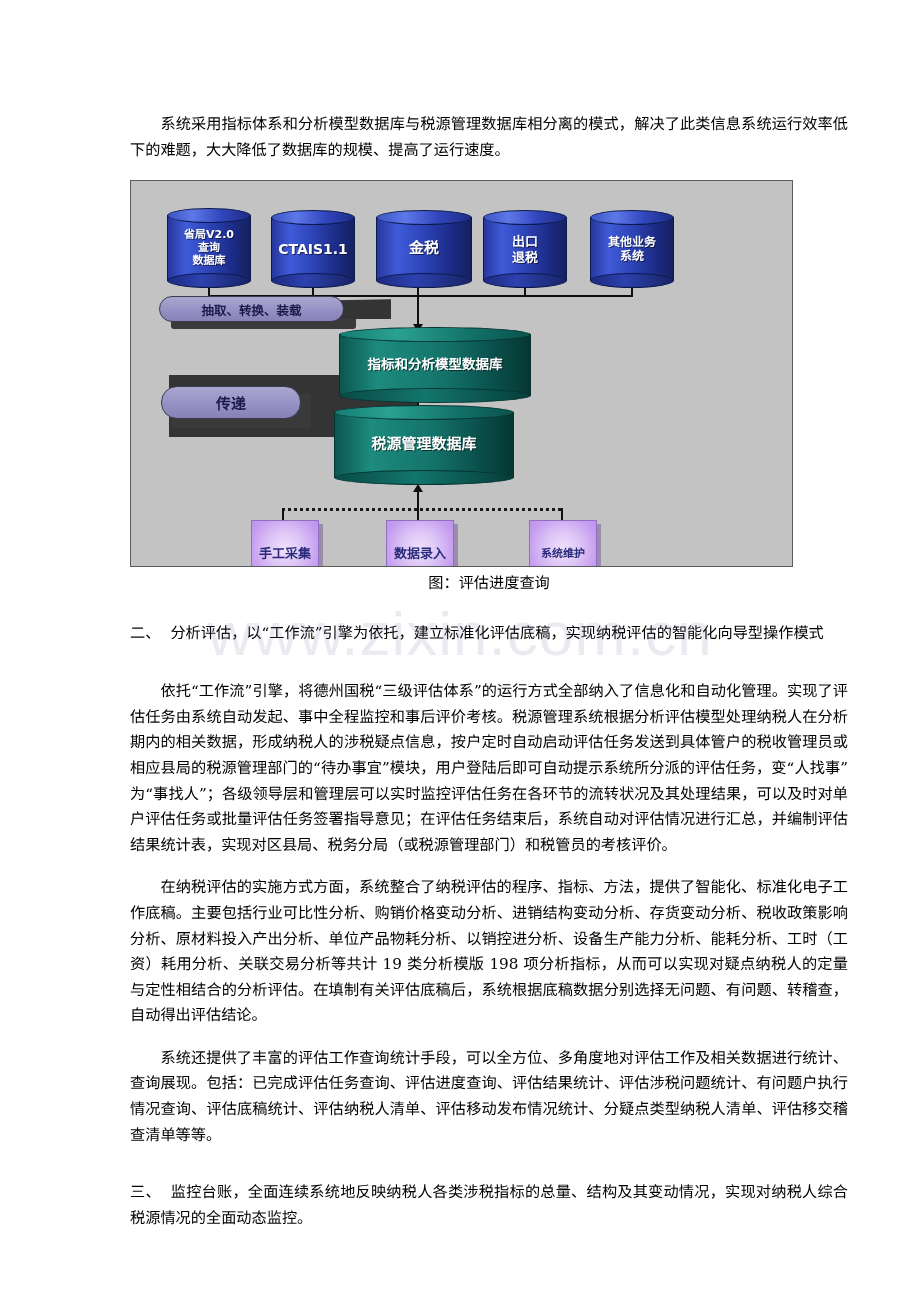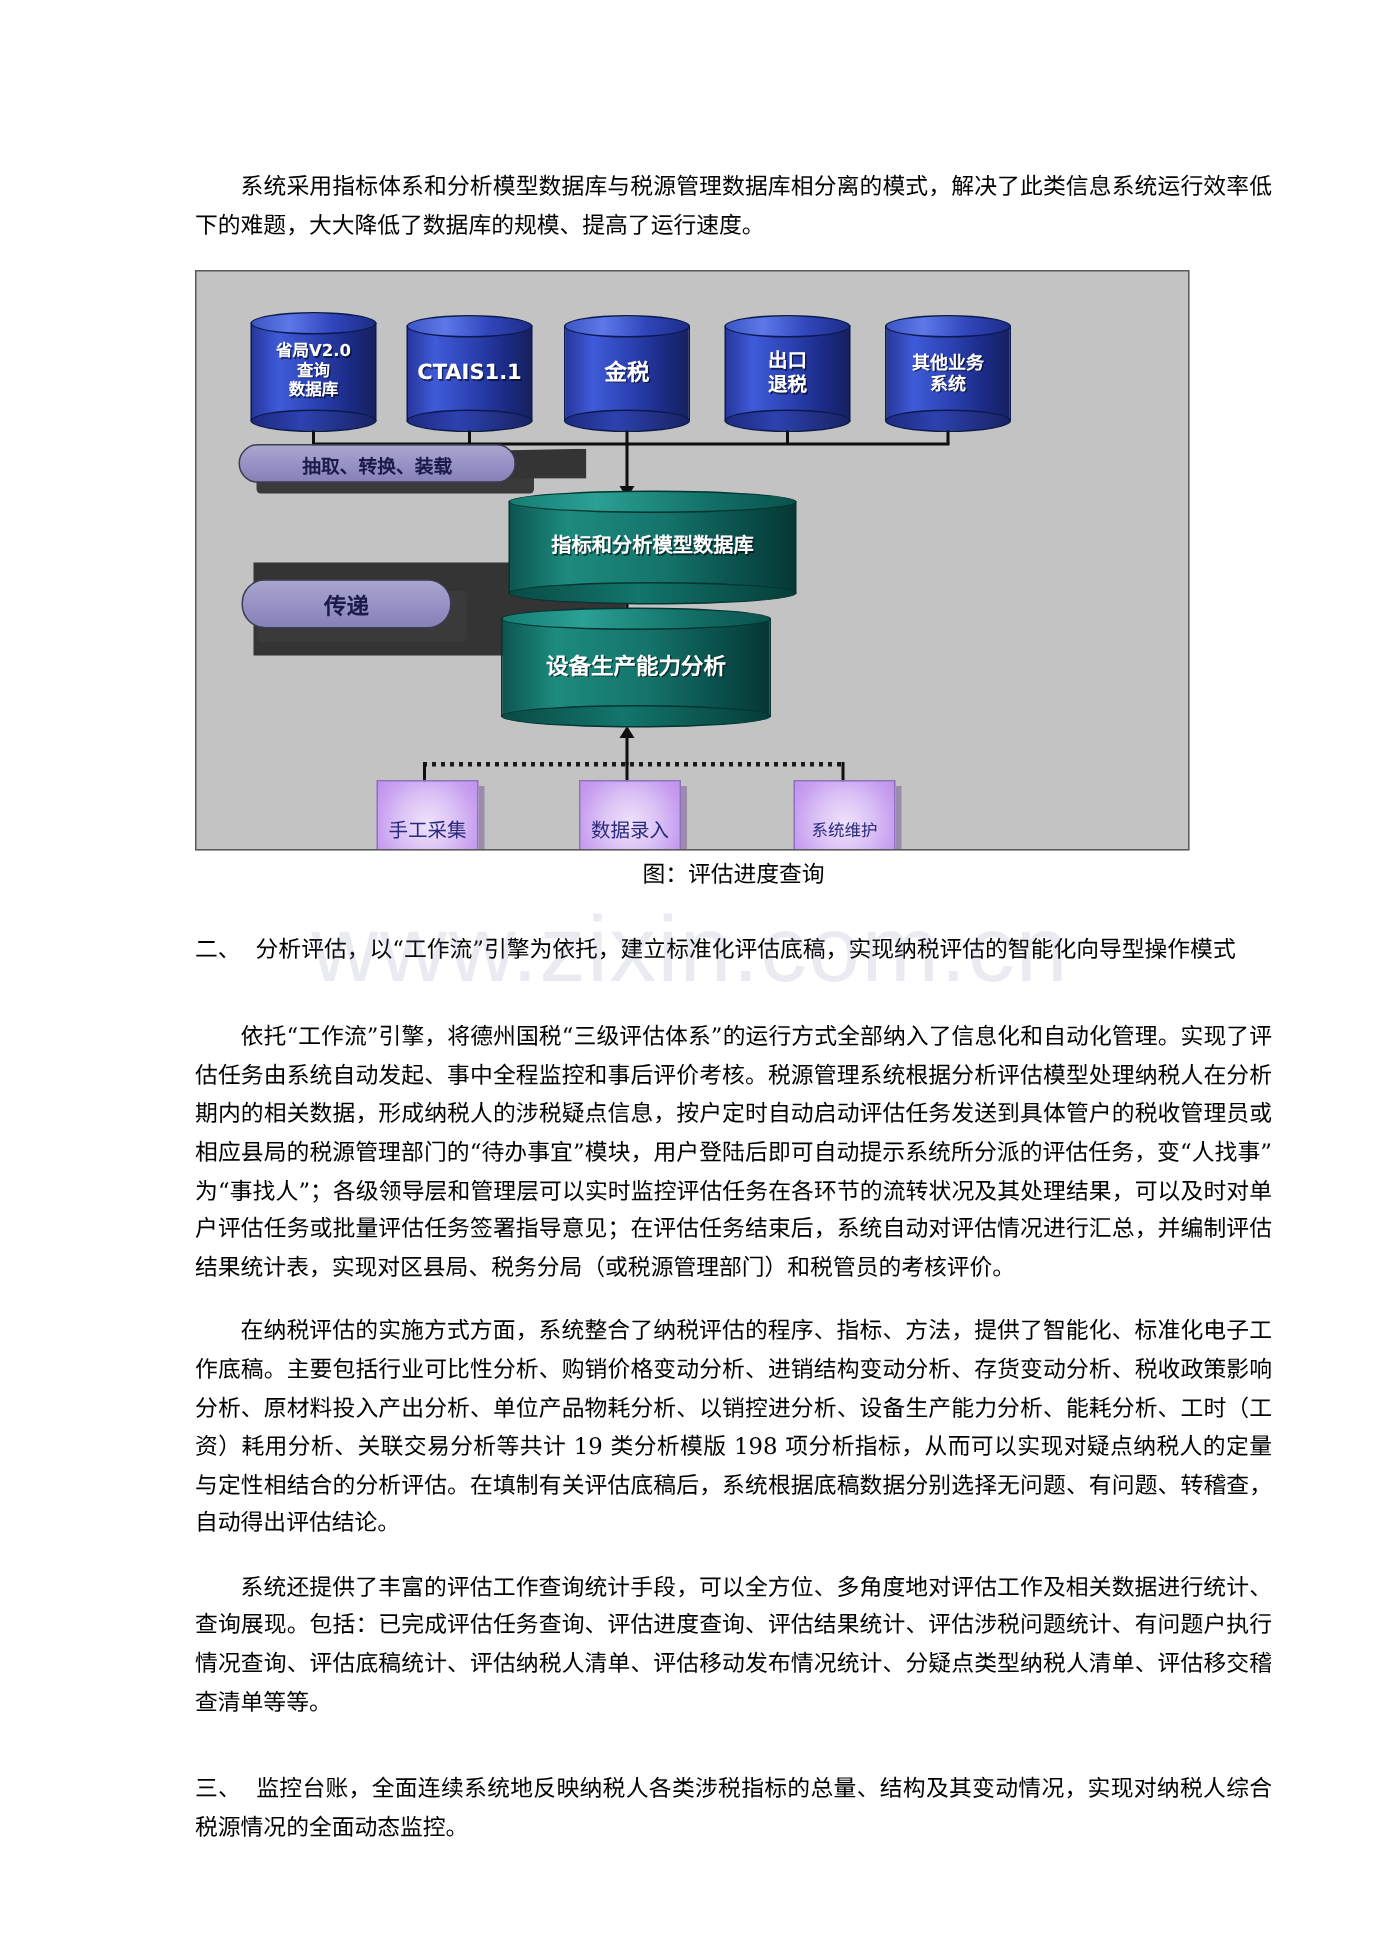--- a/index.html
+++ b/index.html
@@ -171,21 +171,21 @@
   }
 
   
   .sq {
     position: absolute;
     box-sizing: border-box;
     background: radial-gradient(ellipse at 50% 45%, #efe2fb 0%, #dcc4f6 38%, #c79ef0 72%, #bb8ceb 100%);
     border: 1px solid #8f6fc0;
     color: #2a2a7a;
     font-family: "DejaVu Sans", "Liberation Sans", sans-serif;
-    font-weight: normal;
+    font-weight: bold;
     display: flex;
     align-items: center;
     justify-content: center;
     z-index: 3;
     box-shadow: 4px 4px 0 rgba(120, 95, 150, 0.55);
   }
 
   
   .ln { position: absolute; background: #0f0f0f; z-index: 1; }
   .ln.h { height: 2px; }
@@ -239,21 +239,21 @@
 数据库</div>
       </div>
 
       <div class="cyl blue" style="left:140px; top:29px; width:84px; height:78px;">
         <div class="body"></div>
         <div class="bot-ell"></div>
         <div class="top-ell"></div>
         <div class="label" style="font-size:14px;">CTAIS1.1</div>
       </div>
 
-      <div class="cyl blue" style="left:245px; top:29px; width:84px; height:78px;">
+      <div class="cyl blue" style="left:245px; top:29px; width:96px; height:78px;">
         <div class="body"></div>
         <div class="bot-ell"></div>
         <div class="top-ell"></div>
         <div class="label" style="font-size:15px;">金税</div>
       </div>
 
       <div class="cyl blue" style="left:459px; top:29px; width:84px; height:78px;">
         <div class="body"></div>
         <div class="bot-ell"></div>
         <div class="top-ell"></div>
@@ -299,21 +299,21 @@
       <div class="dark-wedge" style="left:38px; top:194px; width:248px; height:62px;"></div>
       <div class="pill-shadow" style="left:40px; top:213px; width:140px; height:34px;"></div>
       <div class="pill" style="left:30px; top:205px; width:140px; height:33px; font-size:15px;">
         <span>传递</span>
       </div>
 
       <div class="cyl teal" style="left:203px; top:224px; width:180px; height:80px;">
         <div class="body"></div>
         <div class="bot-ell"></div>
         <div class="top-ell"></div>
-        <div class="label" style="font-size:15px;">设备生产能力分析</div>
+        <div class="label" style="font-size:15px;">税源管理数据库</div>
       </div>
 
       <div class="ln v" style="left:286px; top:307px; height:22px;"></div>
       <div class="arrow-up" style="left:282px; top:303px;"></div>
 
       <div class="dashline" style="left:151px; top:327px; width:280px;"></div>
       <div class="ln v" style="left:151px; top:327px; height:13px;"></div>
       <div class="ln v" style="left:286px; top:327px; height:13px;"></div>
       <div class="ln v" style="left:430px; top:327px; height:13px;"></div>
 

